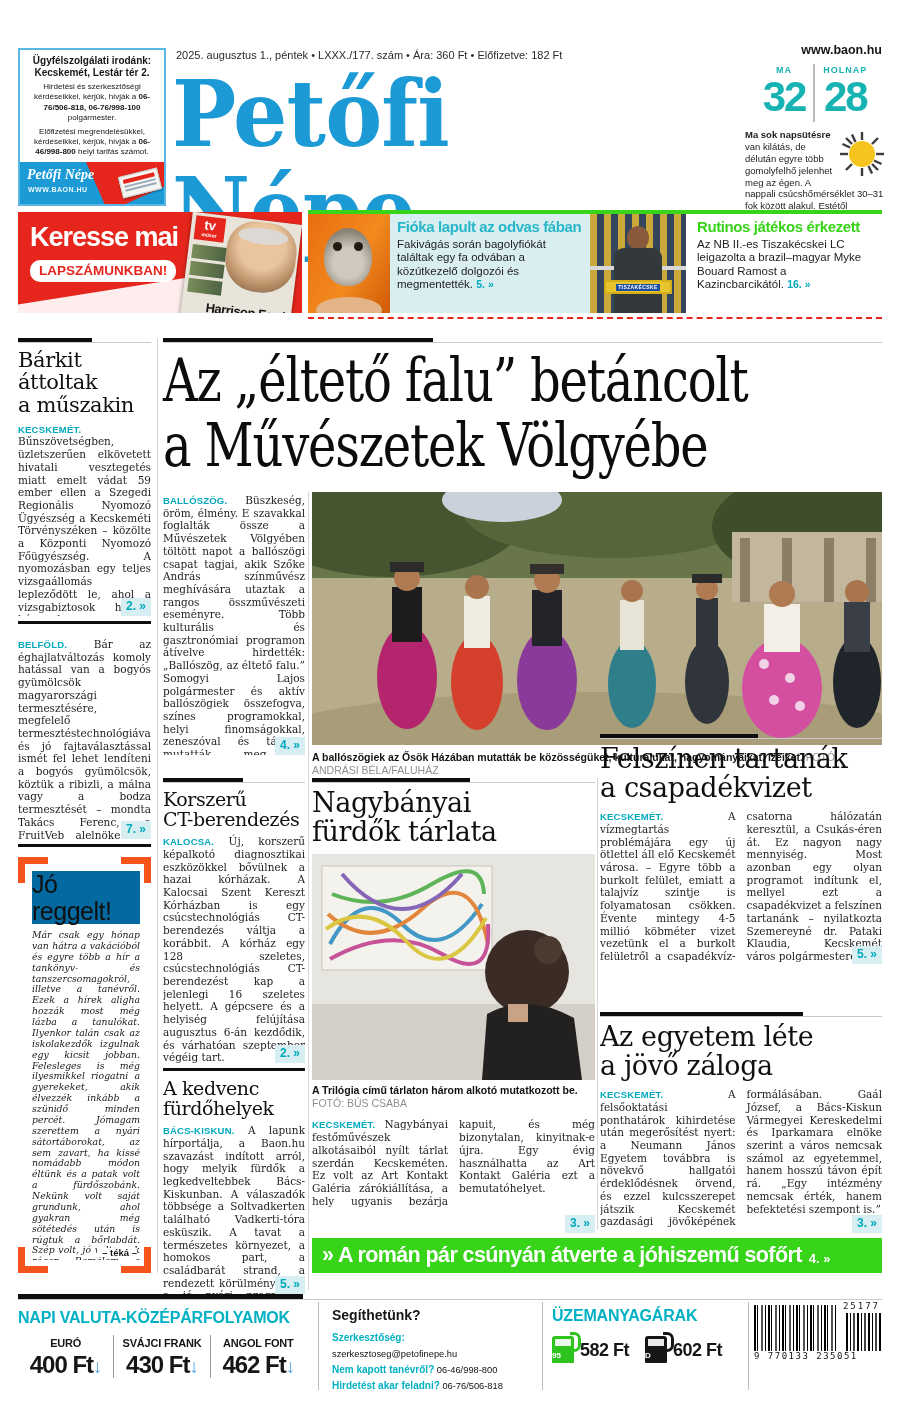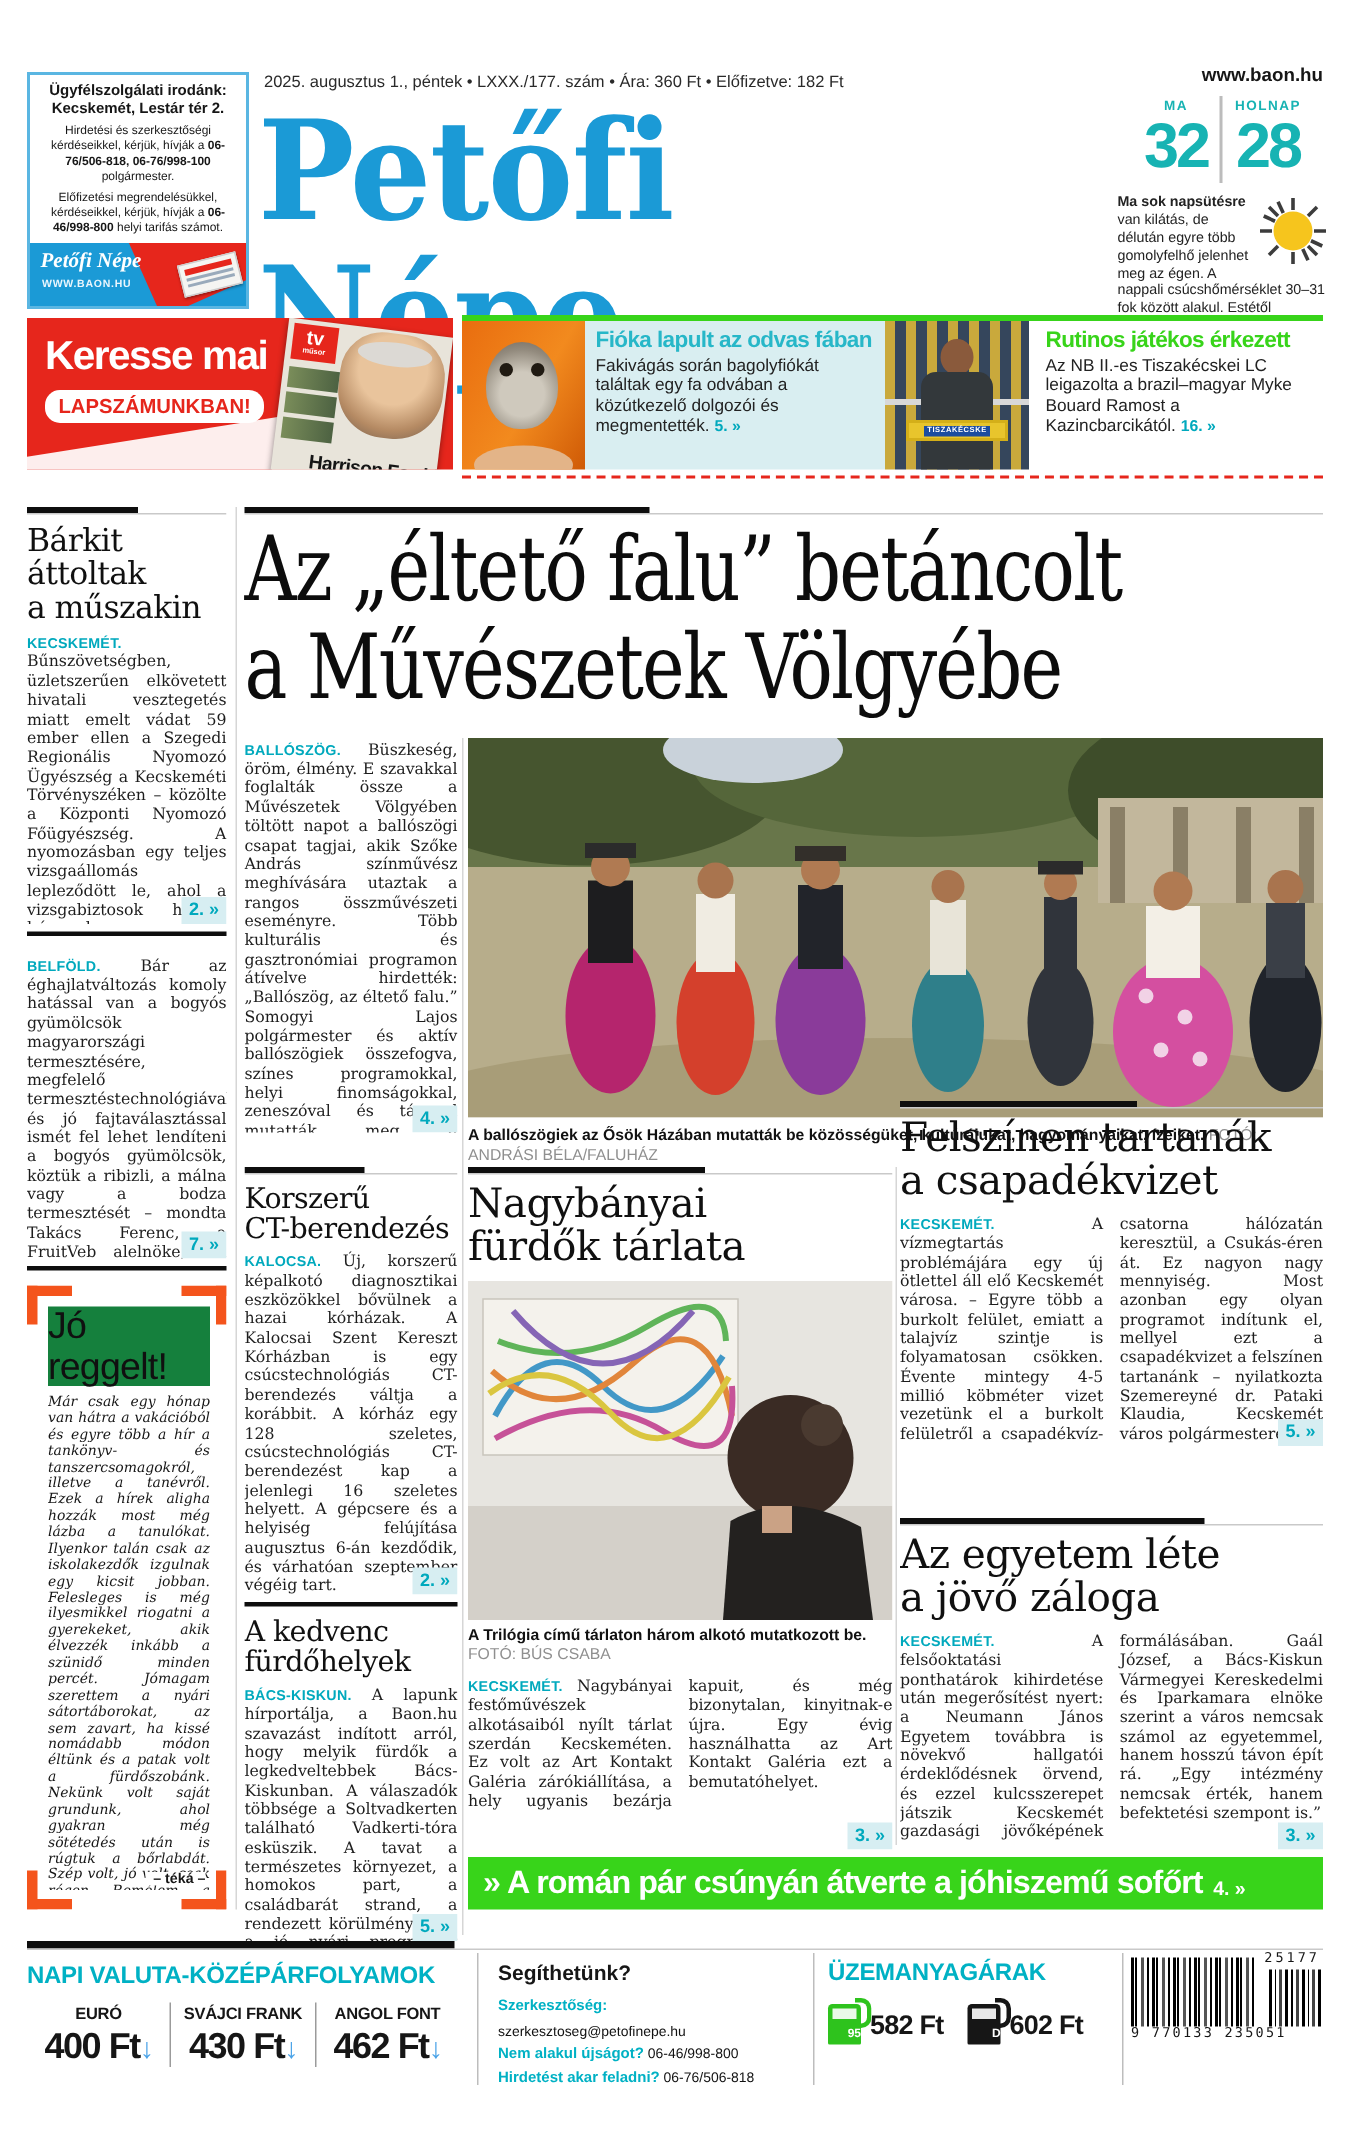--- a/index.html
+++ b/index.html
@@ -108,21 +108,21 @@
   #a-barkit .body,#a-bajban .body{margin-top:7px;}
   #div1{left:18px;top:621px;width:133px;}
   #a-bajban{left:18px;top:631px;width:133px;height:208px;}
   #div2{left:18px;top:844px;width:133px;}
   #morning{position:absolute;left:18px;top:857px;width:133px;height:416px;padding:14px 11px 12px 14px;overflow:hidden;}
   .corner{position:absolute;width:30px;height:26px;}
   .corner.tl{left:0;top:0;border-left:7px solid var(--orange);border-top:7px solid var(--orange);}
   .corner.tr{right:0;top:0;border-right:7px solid var(--orange);border-top:7px solid var(--orange);}
   .corner.bl{left:0;bottom:0;border-left:7px solid var(--orange);border-bottom:7px solid var(--orange);}
   .corner.br{right:0;bottom:0;border-right:7px solid var(--orange);border-bottom:7px solid var(--orange);}
-  #morning h2{font-family:"Liberation Sans",sans-serif;font-weight:400;font-size:25px;letter-spacing:-.5px;background:#15803d;
+  #morning h2{font-family:"Liberation Sans",sans-serif;font-weight:400;font-size:25px;letter-spacing:-.5px;background:#0369a1;
               position:relative;z-index:1;padding-right:4px;}
   .op-body{margin-top:6px;font:italic 400 9.3px/1.17 "DejaVu Serif","Liberation Serif",serif;text-align:justify;
            height:330px;overflow:hidden;}
   .op-sign{position:absolute;right:14px;bottom:16px;background:#fff;padding-left:5px;
            font:700 9.5px/1 "Liberation Sans",sans-serif;}
   
   #main-rule{position:absolute;left:163px;top:338px;width:719px;}
   #main-rule::before{width:270px;}
   #main-headline{position:absolute;left:163px;top:348px;width:900px;transform:scaleX(.8);transform-origin:0 0;
                  font:400 60px/1.08 "DejaVu Serif","Liberation Serif",serif;color:#0c0c0c;
@@ -166,21 +166,21 @@
   .help-row{font:400 9.3px/1.65 "Liberation Sans",sans-serif;color:#111;}
   .help-row b{color:#00b1c4;font-size:10px;}
   #fuel{position:absolute;left:552px;top:1308px;width:190px;}
   .fuel-row{display:flex;align-items:center;gap:6px;margin-top:12px;}
   .pump{position:relative;width:22px;height:27px;border-radius:3px 3px 1px 1px;}
   .pump.green{background:#2ec31d;} .pump.black{background:#161616;}
   .pump::before{content:"";position:absolute;left:3px;top:3px;right:3px;height:7px;background:#fff;opacity:.9;}
   .pump::after{content:"";position:absolute;right:-7px;top:-4px;width:8px;height:14px;
                border:3px solid currentColor;border-left:none;border-radius:0 7px 7px 0;}
   .pump.green::after{color:#2ec31d;} .pump.black::after{color:#161616;}
-  .pump span{position:absolute;left:0;right:0;bottom:3px;text-align:right;
+  .pump span{position:absolute;left:0;right:0;bottom:3px;text-align:left;
              font:700 8px/1 "Liberation Sans",sans-serif;color:#fff;}
   .fuel-price{font:800 18px/1 "Liberation Sans",sans-serif;font-weight:700;letter-spacing:-.5px;}
   #barcode{position:absolute;left:754px;top:1302px;width:128px;height:66px;}
   .bc-issue{position:absolute;right:2px;top:0;font:400 9px/1 "DejaVu Sans Mono",monospace;letter-spacing:2px;}
   .bc1{position:absolute;left:0;top:3px;width:82px;height:46px;
        background:repeating-linear-gradient(90deg,#000 0 2px,#fff 2px 3px,#000 3px 4px,#fff 4px 7px,#555 7px 9px,#fff 9px 11px,#000 11px 12px,#fff 12px 14px);}
   .bc2{position:absolute;right:0;top:11px;width:36px;height:38px;
        background:repeating-linear-gradient(90deg,#000 0 2px,#fff 2px 4px,#000 4px 5px,#fff 5px 7px,#444 7px 9px,#fff 9px 11px);}
   .bc-num{position:absolute;left:0;top:50px;font:400 9px/1 "DejaVu Sans Mono",monospace;letter-spacing:1.5px;}
   .fvline{position:absolute;width:1px;background:#bdbdbd;top:1302px;height:88px;}
@@ -512,21 +512,21 @@
   </div>
 
   <div class="fvline" style="left:318px;"></div>
 
   <div id="help">
     <h4>Segíthetünk?</h4>
     <div class="help-row">
       <b>Szerkesztőség:</b> <span>szerkesztoseg@petofinepe.hu</span>
     </div>
     <div class="help-row">
-      <b>Nem alakul újságot?</b> <span>06-46/998-800</span>
+      <b>Nem kapott tanévről?</b> <span>06-46/998-800</span>
     </div>
     <div class="help-row">
       <b>Hirdetést akar feladni?</b> <span>06-76/506-818</span>
     </div>
   </div>
 
   <div class="fvline" style="left:542px;"></div>
 
   <div id="fuel">
     <div class="foot-h">ÜZEMANYAGÁRAK</div>

